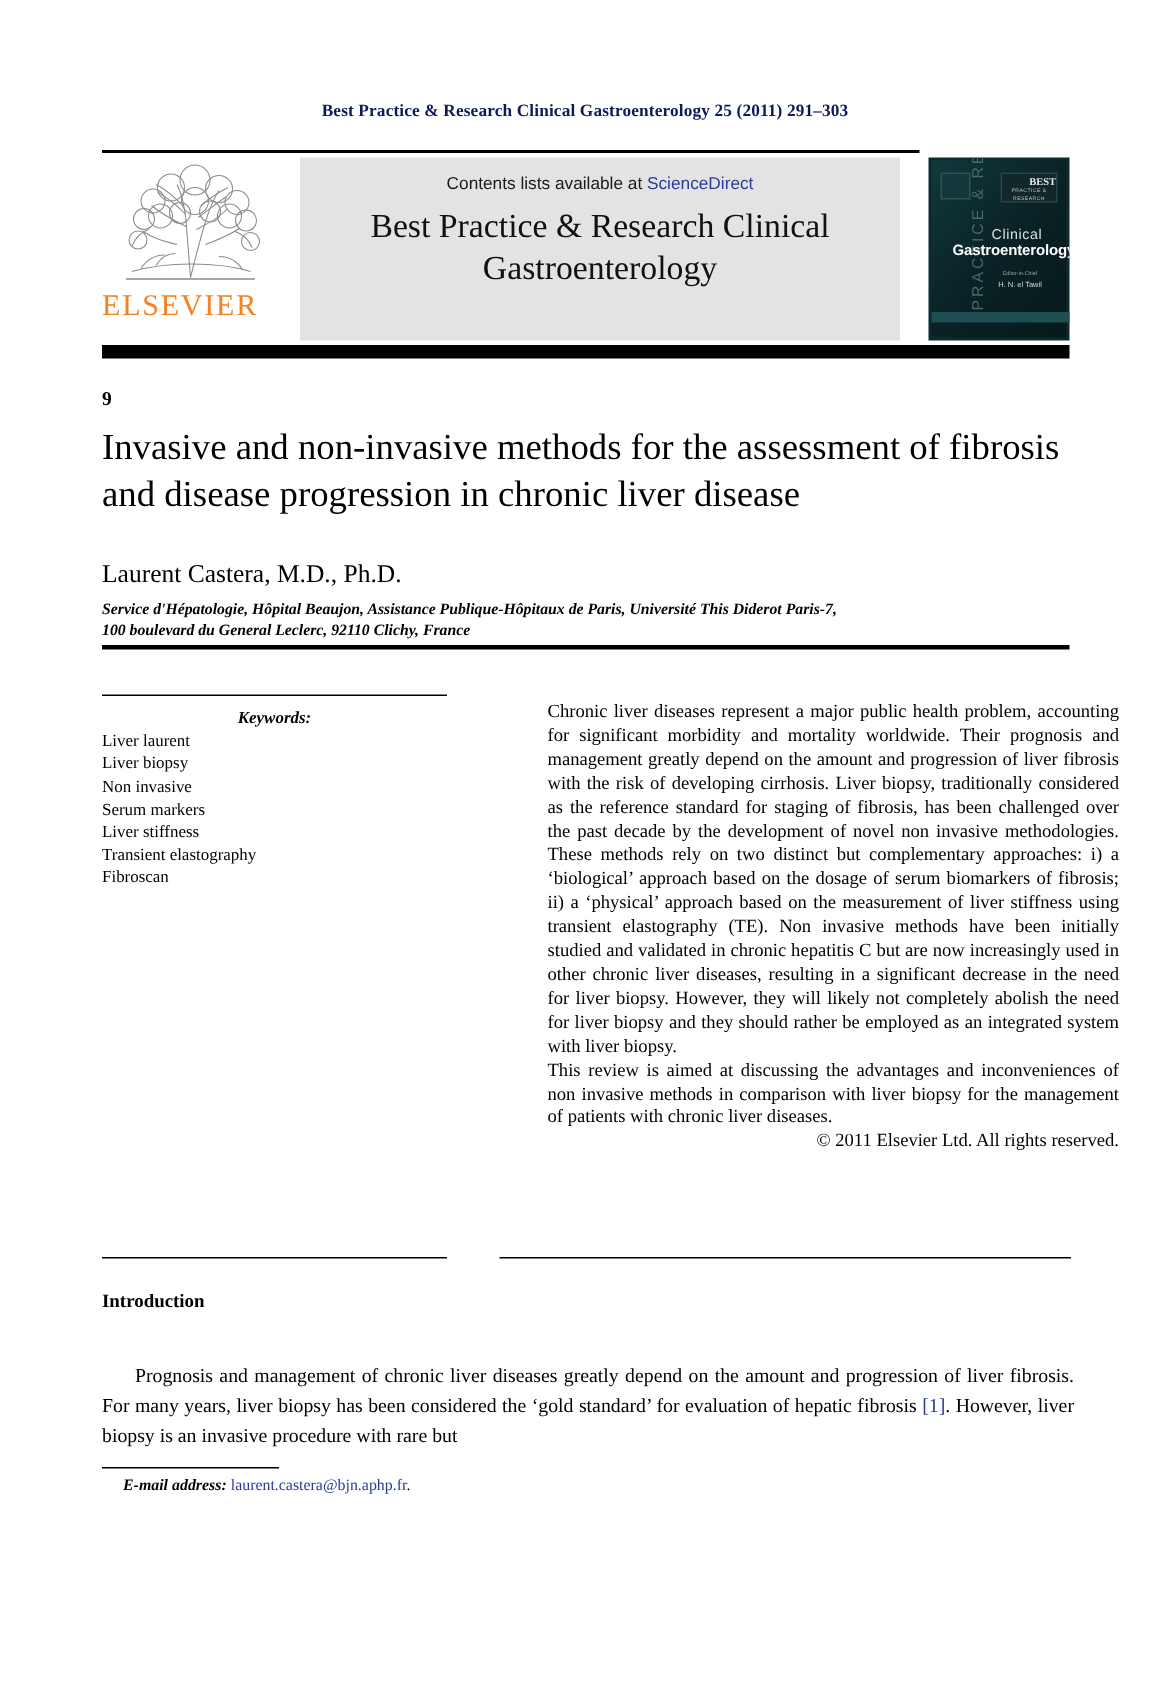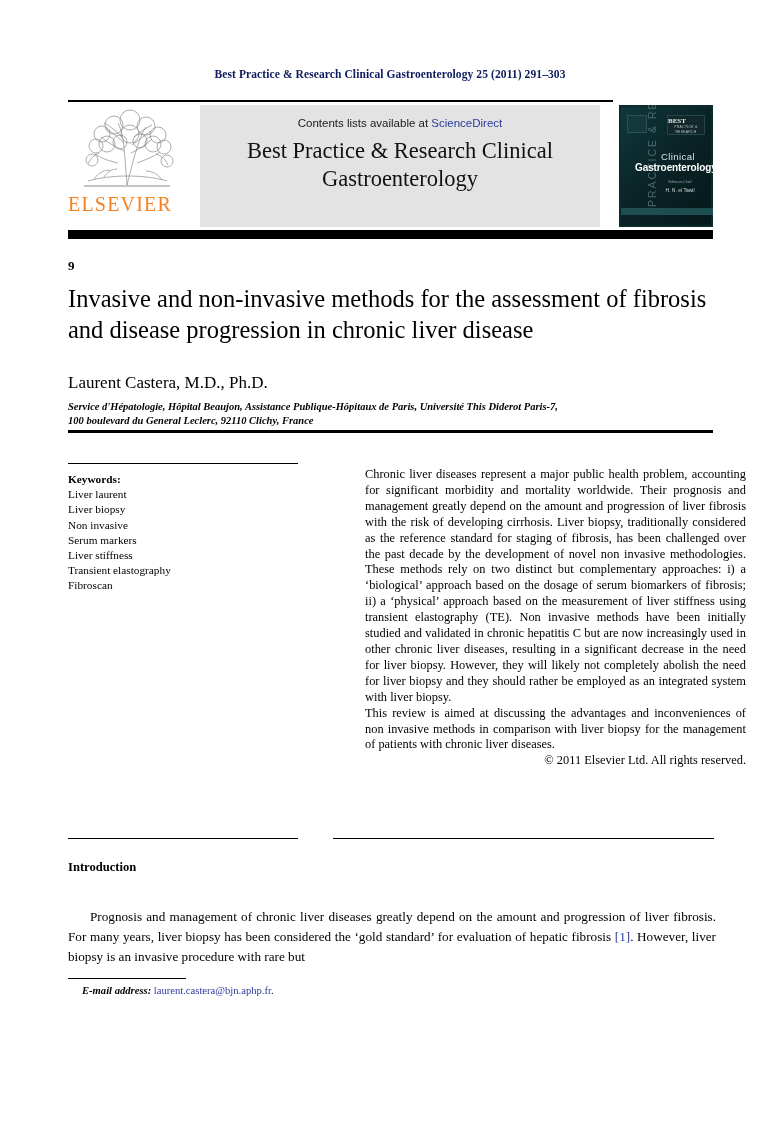--- a/index.html
+++ b/index.html
@@ -134,21 +134,21 @@
     background: #11272a;
     border: 1px solid #26454a;
     box-sizing: border-box;
     padding-top: 1px;
   }
   .cover-badge-b {
     font-family: "Liberation Serif", serif;
     font-weight: bold;
     font-size: 7px;
     color: #e8e8e8;
-    text-align: left;
+    text-align: right;
     line-height: 8px;
   }
   .cover-badge-s {
     font-family: "Liberation Sans", sans-serif;
     font-size: 3.4px;
     letter-spacing: 0.3px;
     color: #b9c6c8;
     text-align: center;
     line-height: 4.6px;
   }
@@ -275,21 +275,23 @@
   }
   .keywords {
     position: absolute;
     left: 68px; top: 472px;
     width: 230px;
     font-family: "Liberation Serif", serif;
     font-size: 11.3px;
     line-height: 15.2px;
   }
   .keywords .kw-head {
-    font-weight: bold;
+    font-style: italic;
+    font-weight: bold;
+    text-align: center;
   }
   .abstract {
     position: absolute;
     left: 333px; top: 467px;
     width: 381px;
     font-family: "Liberation Serif", serif;
     font-size: 12.4px;
     line-height: 15.9px;
     text-align: justify;
     margin-left: 32px;

